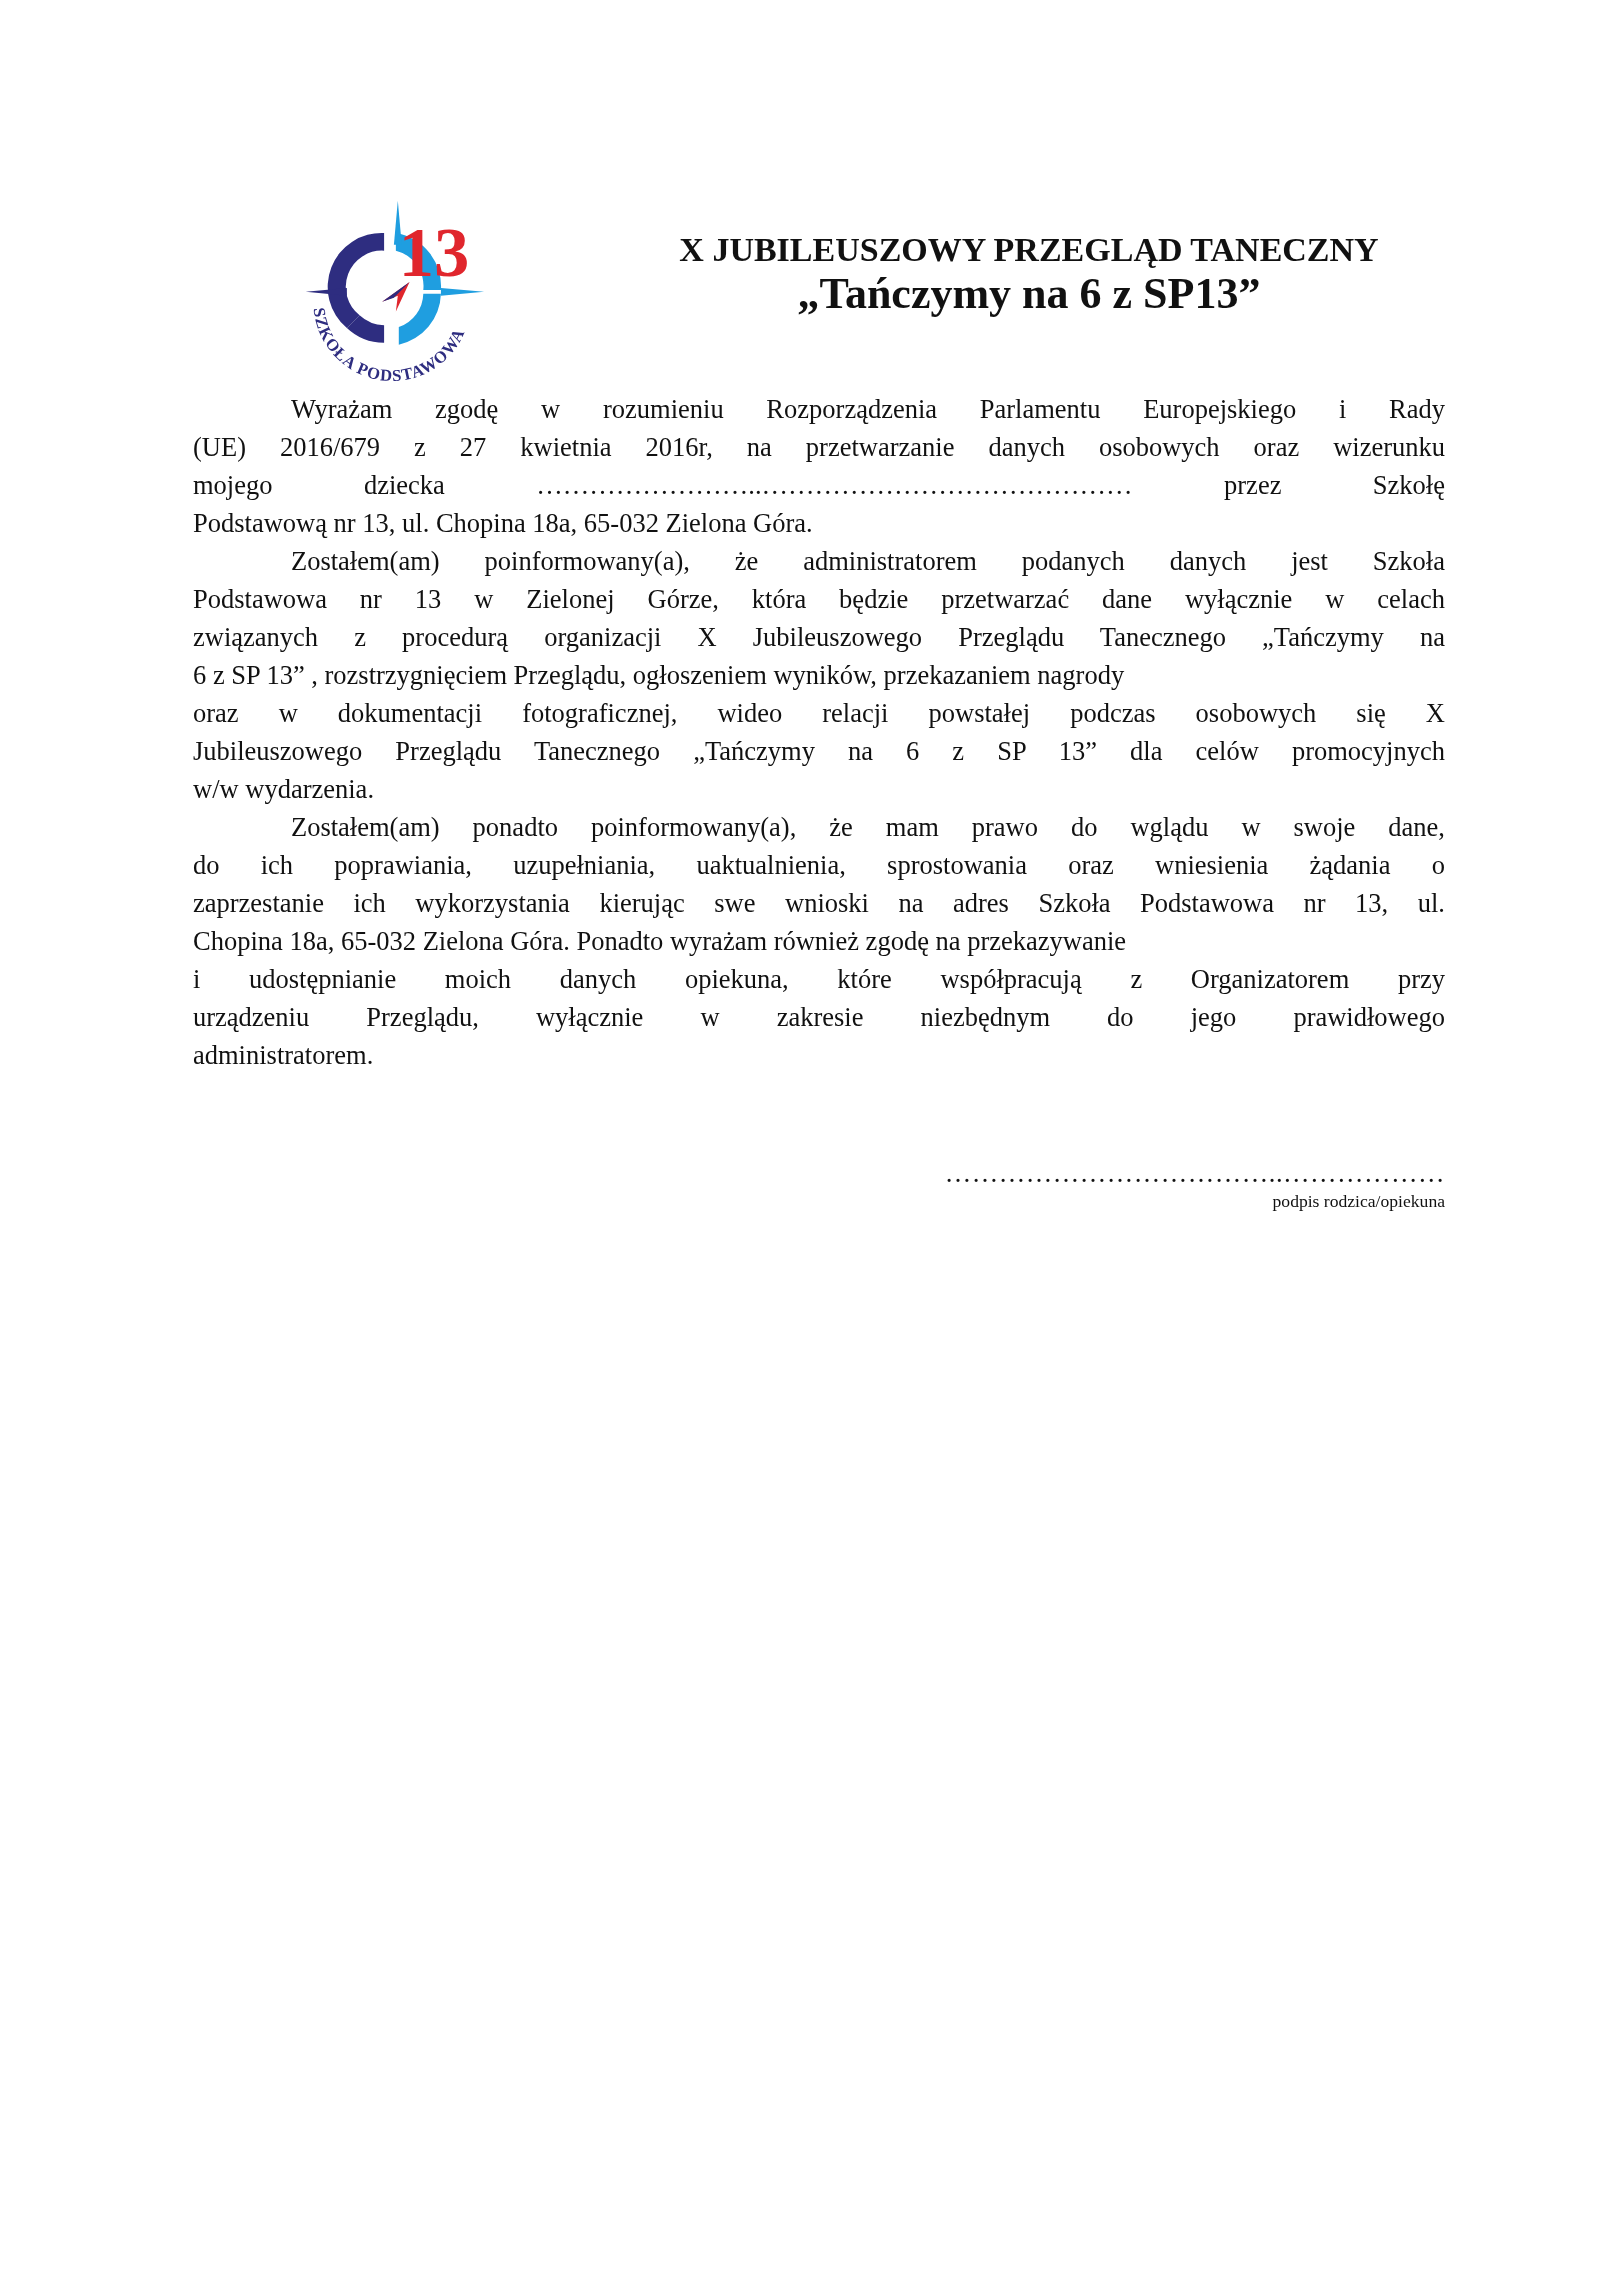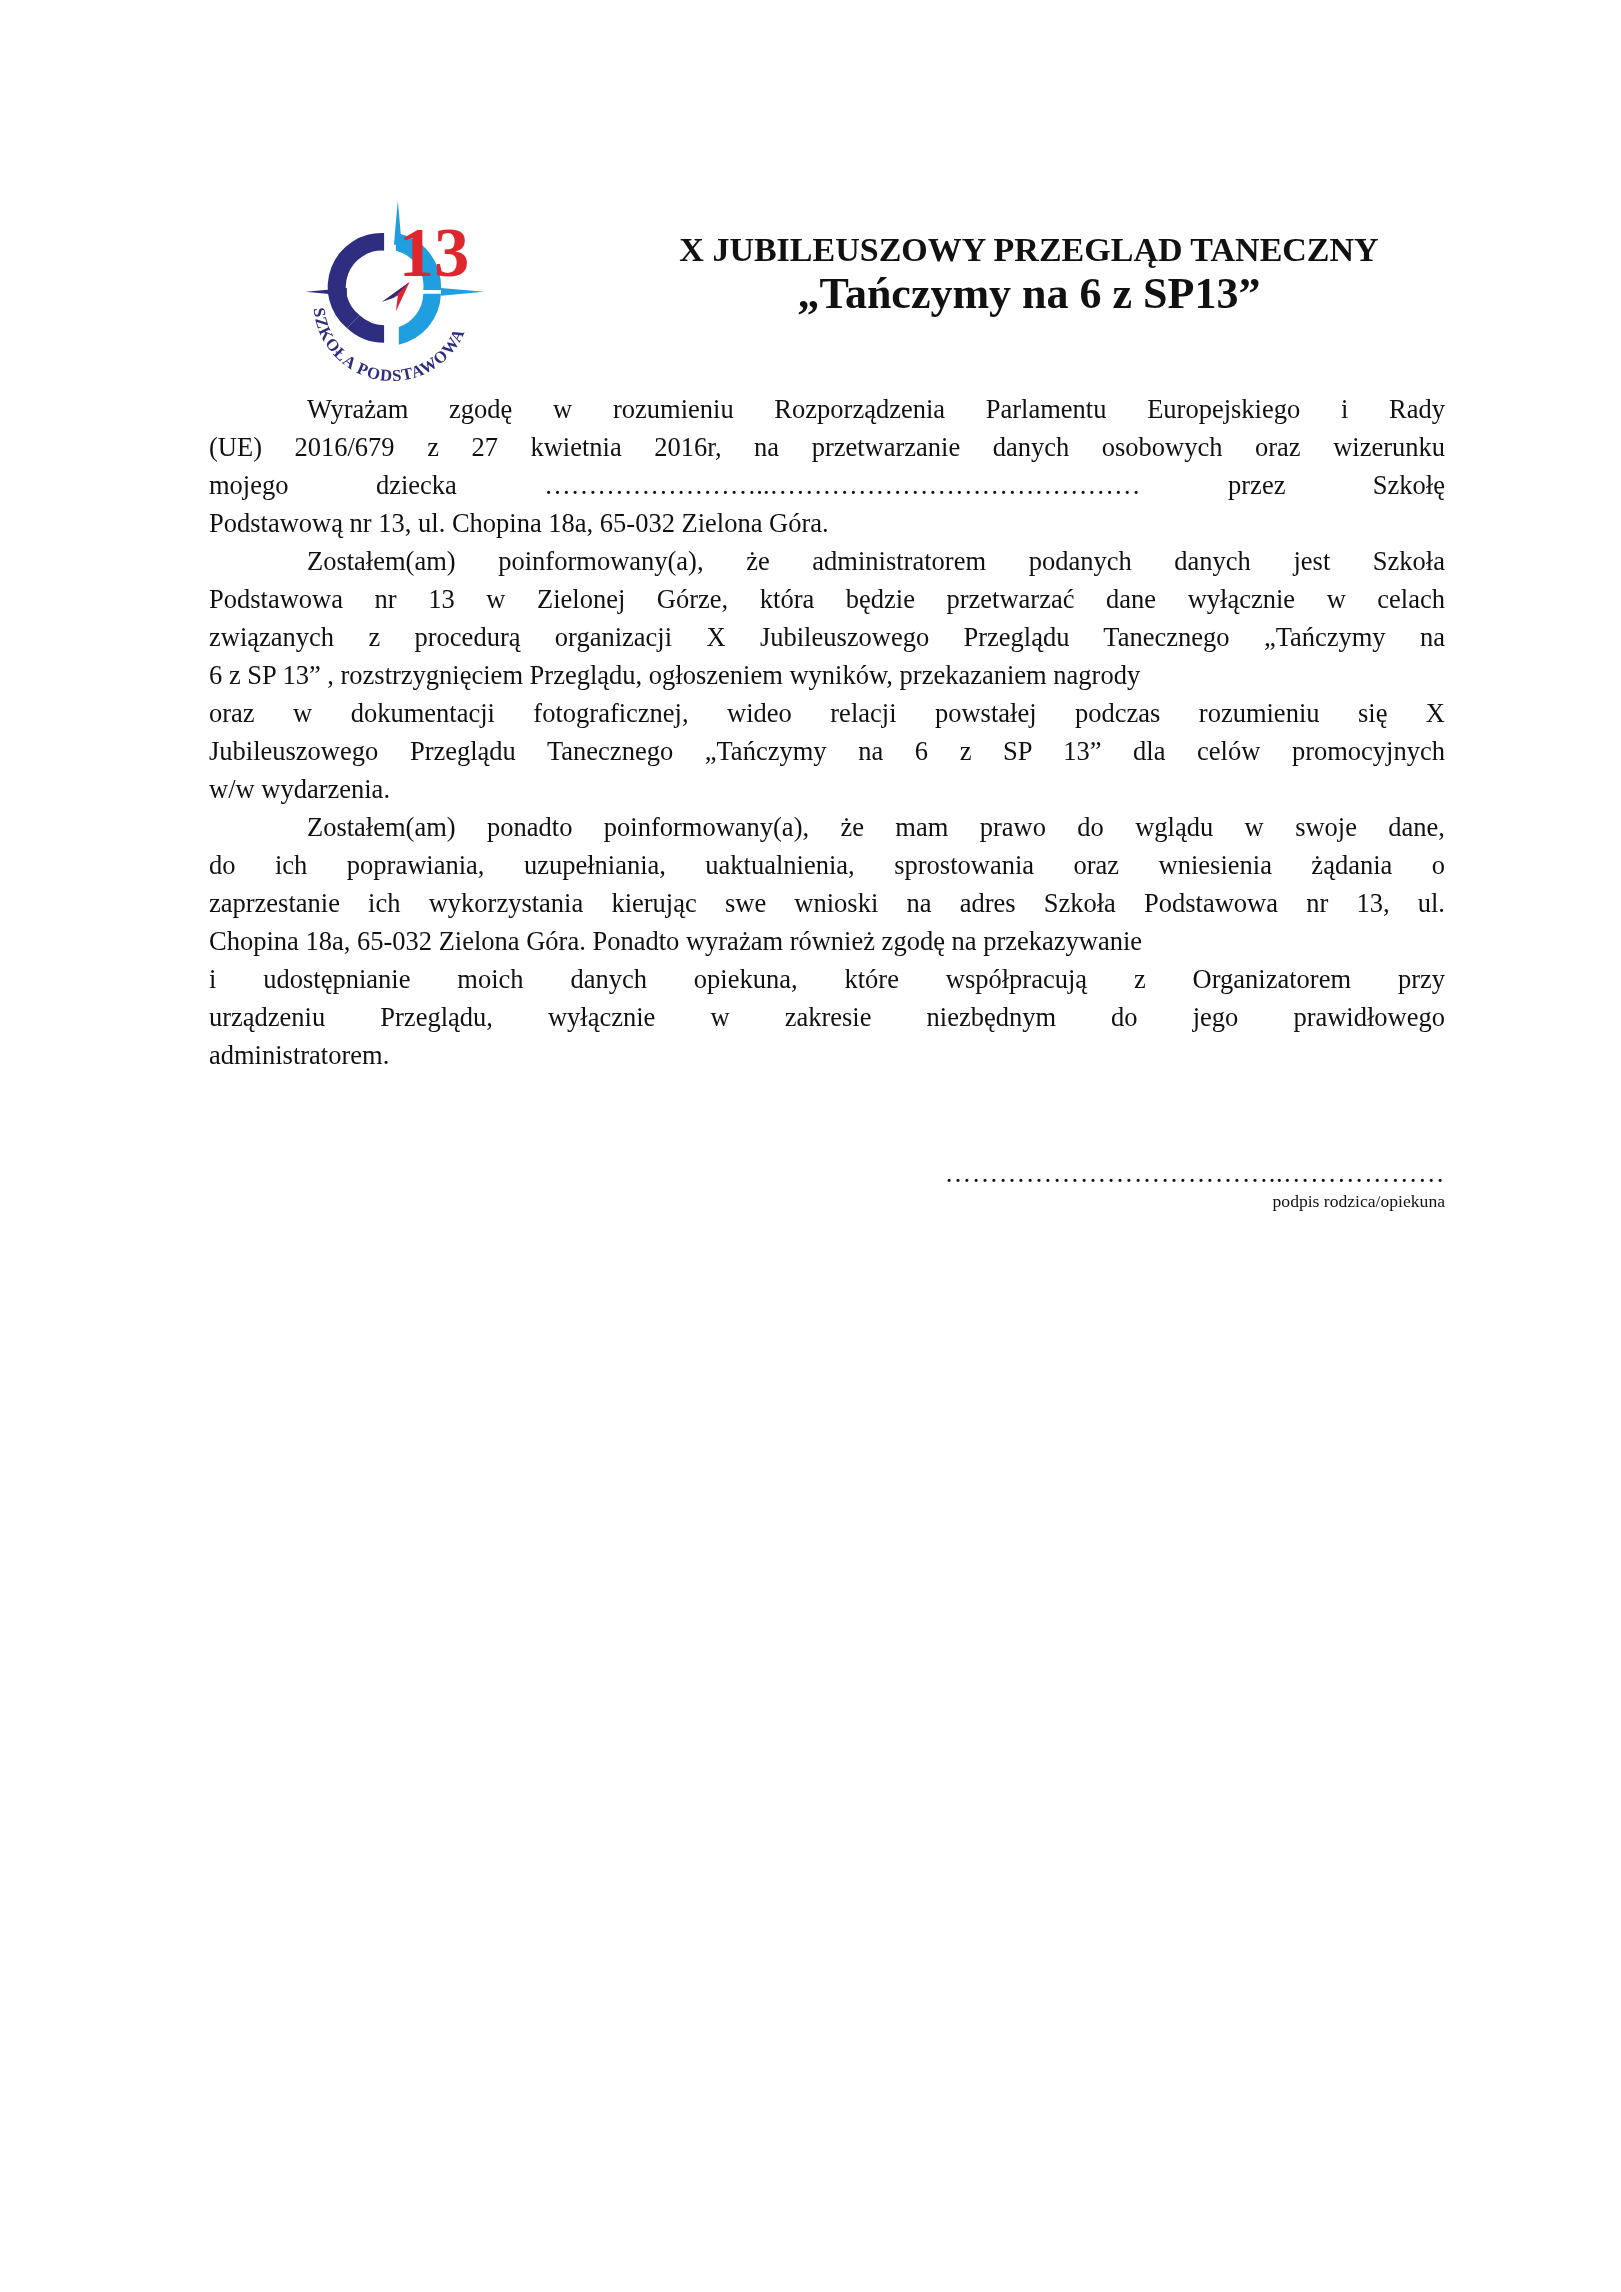--- a/index.html
+++ b/index.html
@@ -4,21 +4,21 @@
   <style>
     html, body { margin: 0; padding: 0; background: #ffffff; }
     body { width: 1621px; height: 2293px; position: relative; overflow: hidden;
            font-family: "Liberation Serif", "DejaVu Serif", serif; color: #111; }
     .logo { position: absolute; left: 286px; top: 186px; width: 206px; height: 196px; }
     .title-block { position: absolute; left: 588px; top: 228px; width: 882px; text-align: center; }
     .title-line1 { font-weight: bold; font-size: 34px; line-height: 43px; letter-spacing: 0px; }
     .title-line2 { font-weight: bold; font-size: 44px; line-height: 45px; }
     .body { position: absolute; left: 193px; top: 390px; width: 1252px; font-size: 26.5px; line-height: 38px; }
     .para { margin: 0; text-align: justify; text-indent: 98px; }
-    .para .ln { display: block; text-align: justify; text-align-last: justify; margin-left: 16px; }
+    .para .ln { display: block; text-align: justify; text-align-last: justify; }
     .para .ln.last { text-align-last: left; }
     .para .ln.first { text-indent: 98px; }
     .ln { text-indent: 0; }
     .sig { position: absolute; right: 176px; top: 1157px; text-align: right; }
     .sig-dots { font-size: 26.5px; line-height: 33px; letter-spacing: 0.5px; }
     .sig-label { font-size: 17.6px; line-height: 23.5px; }
   </style>
 </head>
 <body>
 
@@ -59,21 +59,21 @@
     <span class="ln first">Wyrażam zgodę w rozumieniu Rozporządzenia  Parlamentu Europejskiego i Rady</span>
     <span class="ln">(UE) 2016/679 z 27 kwietnia 2016r, na przetwarzanie danych osobowych oraz wizerunku</span>
     <span class="ln">mojego dziecka  ……………………..…………………………………… przez Szkołę</span>
     <span class="ln last">Podstawową nr 13, ul. Chopina 18a, 65-032 Zielona Góra.</span>
   </div>
   <div class="para">
     <span class="ln first">Zostałem(am) poinformowany(a), że administratorem podanych danych jest Szkoła</span>
     <span class="ln">Podstawowa nr 13 w Zielonej Górze, która będzie przetwarzać dane wyłącznie w celach</span>
     <span class="ln">związanych z procedurą organizacji X Jubileuszowego Przeglądu Tanecznego „Tańczymy na</span>
     <span class="ln last">6 z SP 13” , rozstrzygnięciem Przeglądu, ogłoszeniem wyników, przekazaniem nagrody</span>
-    <span class="ln">oraz w dokumentacji fotograficznej, wideo relacji powstałej podczas rozumieniu się X</span>
+    <span class="ln">oraz w dokumentacji fotograficznej, wideo relacji powstałej podczas osobowych się X</span>
     <span class="ln">Jubileuszowego Przeglądu Tanecznego „Tańczymy na 6 z SP 13”  dla celów promocyjnych</span>
     <span class="ln last">w/w wydarzenia.</span>
   </div>
   <div class="para">
     <span class="ln first">Zostałem(am) ponadto poinformowany(a), że mam prawo do wglądu w swoje dane,</span>
     <span class="ln">do ich poprawiania, uzupełniania, uaktualnienia, sprostowania oraz wniesienia żądania o</span>
     <span class="ln">zaprzestanie ich wykorzystania kierując swe wnioski na adres Szkoła Podstawowa nr 13, ul.</span>
     <span class="ln last">Chopina 18a, 65-032 Zielona Góra. Ponadto wyrażam również zgodę na przekazywanie</span>
     <span class="ln">i udostępnianie moich danych opiekuna, które współpracują z Organizatorem przy</span>
     <span class="ln">urządzeniu Przeglądu, wyłącznie w zakresie niezbędnym do jego prawidłowego</span>

